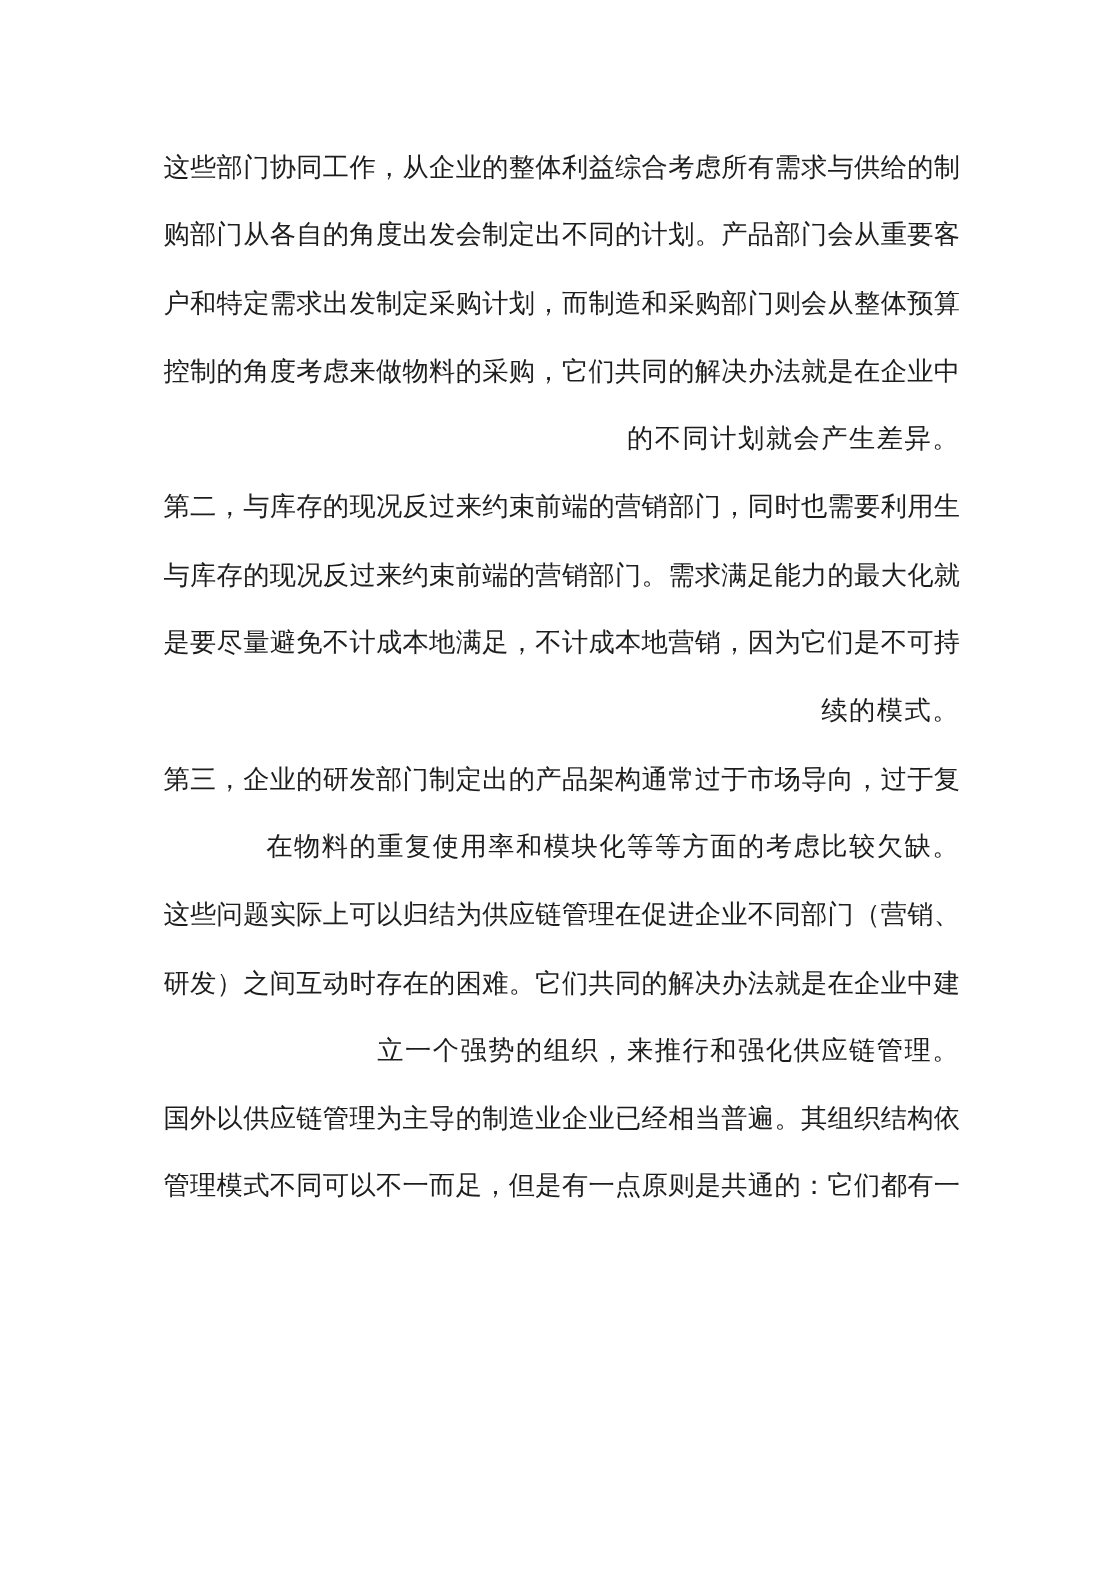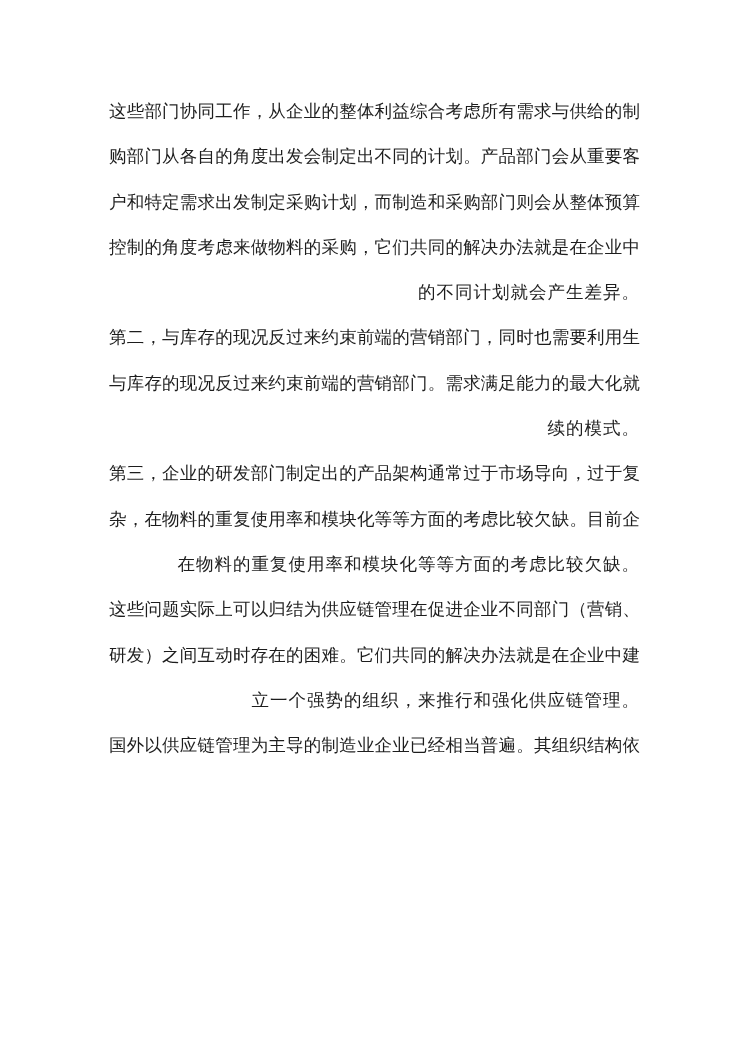--- a/index.html
+++ b/index.html
@@ -58,33 +58,34 @@
       <div class="line fill">这些部门协同工作，从企业的整体利益综合考虑所有需求与供给的制</div>
       <div class="line fill">购部门从各自的角度出发会制定出不同的计划。产品部门会从重要客</div>
       <div class="line fill">户和特定需求出发制定采购计划，而制造和采购部门则会从整体预算</div>
       <div class="line fill">控制的角度考虑来做物料的采购，它们共同的解决办法就是在企业中建</div>
       <div class="line short">的不同计划就会产生差异。</div>
     </div>
 
     <div class="para">
       <div class="line fill">第二，与库存的现况反过来约束前端的营销部门，同时也需要利用生产</div>
       <div class="line fill">与库存的现况反过来约束前端的营销部门。需求满足能力的最大化就</div>
+      <div class="line fill">是要尽量避免不计成本地满足，不计成本地营销，因为它们是不可持</div>
       <div class="line short">续的模式。</div>
     </div>
 
     <div class="para">
       <div class="line fill">第三，企业的研发部门制定出的产品架构通常过于市场导向，过于复</div>
-      <div class="line fill">杂，在物料的重复使用率和模块化等等方面的考虑比较欠缺。目前企</div>
       <div class="line short">在物料的重复使用率和模块化等等方面的考虑比较欠缺。</div>
     </div>
 
     <div class="para">
       <div class="line fill">这些问题实际上可以归结为供应链管理在促进企业不同部门（营销、</div>
       <div class="line fill">研发）之间互动时存在的困难。它们共同的解决办法就是在企业中建</div>
       <div class="line short">立一个强势的组织，来推行和强化供应链管理。</div>
     </div>
 
     <div class="para">
       <div class="line fill">国外以供应链管理为主导的制造业企业已经相当普遍。其组织结构依</div>
+      <div class="line fill">管理模式不同可以不一而足，但是有一点原则是共通的：它们都有一</div>
     </div>
 
   </div>
 </div>
 
 </body></html>

